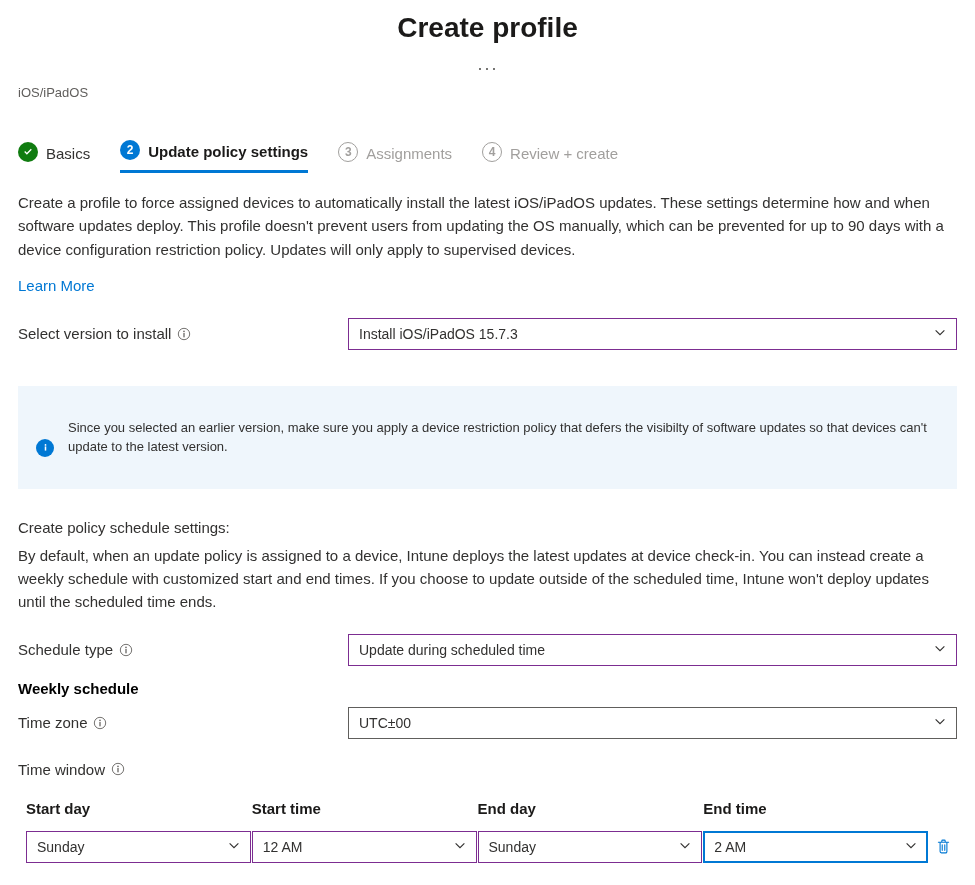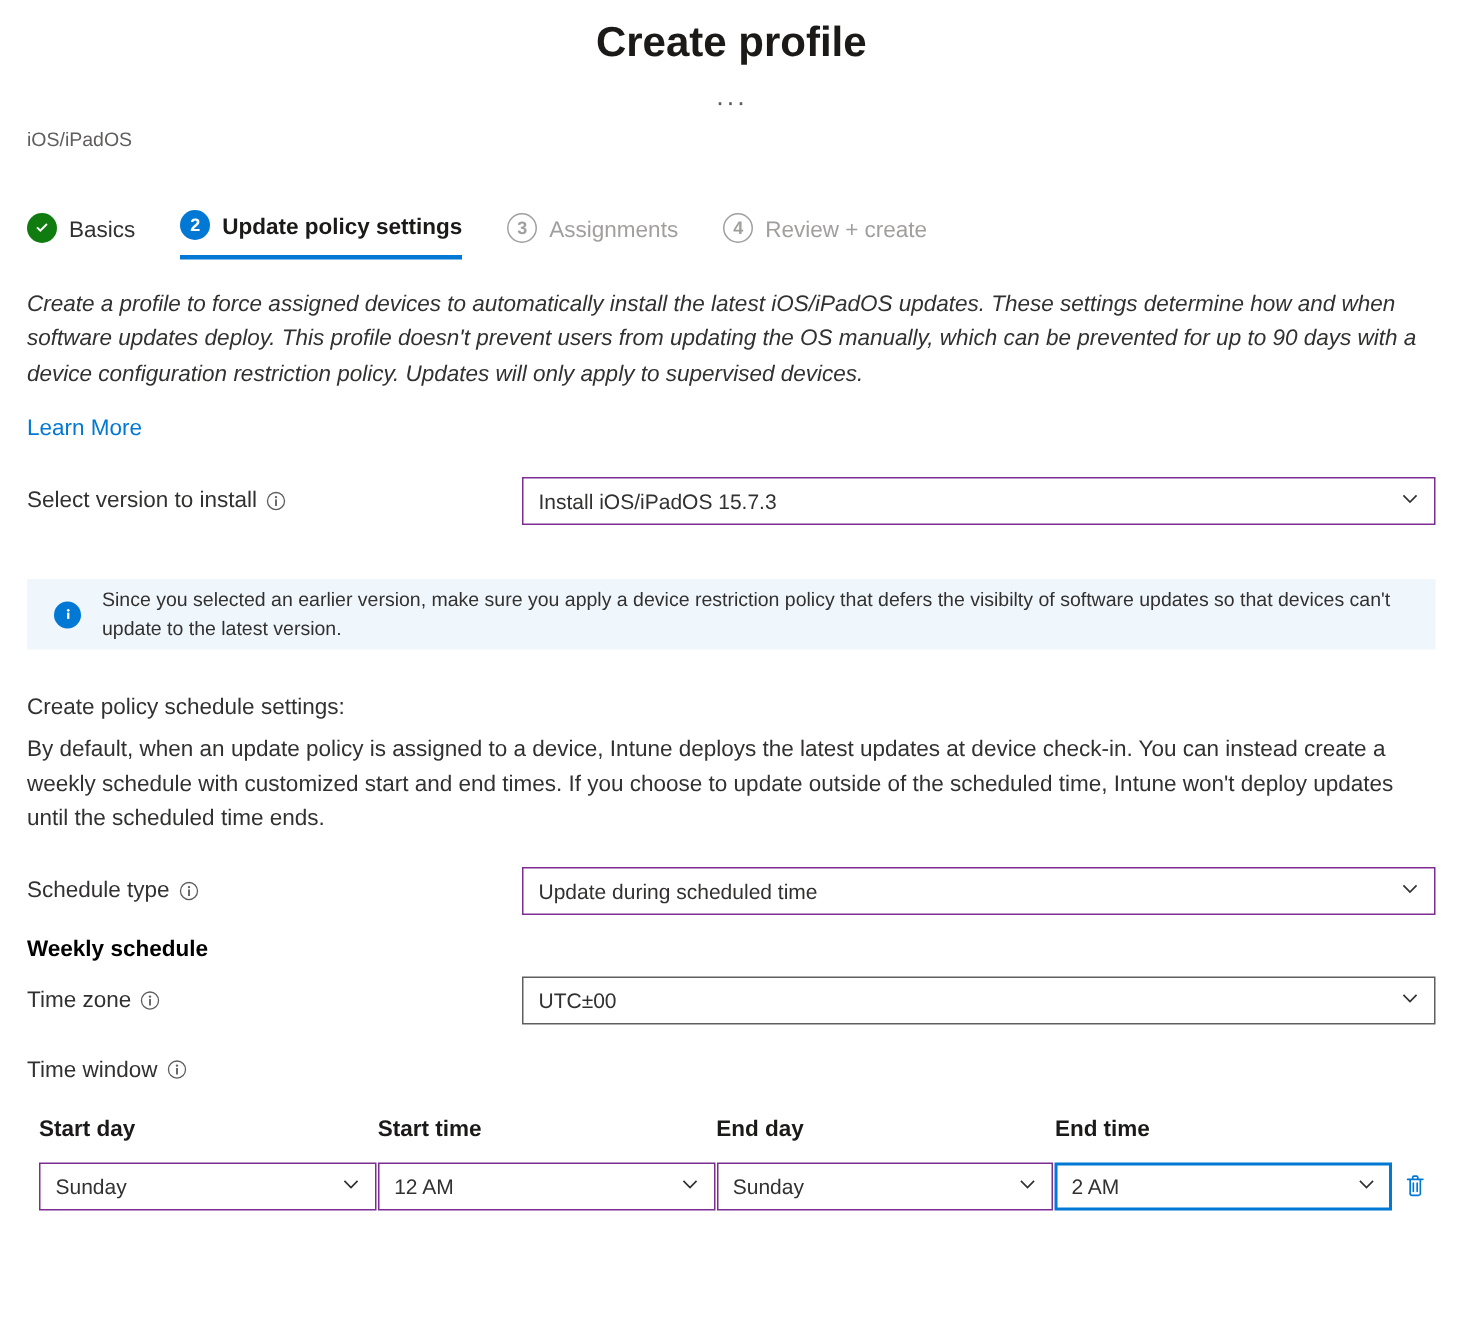--- a/index.html
+++ b/index.html
@@ -26,21 +26,21 @@
     .step.completed .step-circle { background: #107c10; color: #fff; }
     .step.completed .step-circle svg { width: 12px; height: 12px; fill: #fff; }
     .step.active .step-circle { background: #0078d4; color: #fff; }
     .step.active { border-bottom: 3px solid #0078d4; }
     .step.active .step-label { color: #1b1a19; font-weight: 600; }
     .step.pending .step-circle { border: 1px solid #a19f9d; color: #a19f9d; background: #fff; }
     .step.pending .step-label { color: #a19f9d; }
     .step-label { font-size: 15px; }
     .step.completed .step-label { color: #323130; }
 
-    .intro-text { font-size: 15px; line-height: 1.55; color: #323130; margin-bottom: 16px; font-style: italic; }
+    .intro-text { font-size: 15px; line-height: 1.55; color: #323130; margin-bottom: 16px; }
     .learn-link { color: #0078d4; font-size: 15px; text-decoration: none; display: inline-block; margin-bottom: 24px; cursor: pointer; }
 
     .field-row { display: flex; align-items: center; margin-bottom: 12px; }
     .field-label { width: 330px; font-size: 15px; color: #323130; display: flex; align-items: center; gap: 6px; }
     .field-control { flex: 1; }
 
     .info-icon-outline {
       width: 14px; height: 14px; display: inline-flex; align-items: center; justify-content: center;
     }
     .info-icon-outline svg { width: 14px; height: 14px; }
@@ -56,22 +56,22 @@
     }
     .select-input.highlight { border: 1px solid #7c2d91; }
     .select-input.highlight-blue { border: 2px solid #0078d4; padding: 6px 33px 6px 9px; }
     .select-chevron {
       position: absolute; right: 10px; top: 50%; transform: translateY(-50%);
       pointer-events: none;
     }
     .select-chevron svg { width: 14px; height: 14px; }
 
     .info-banner {
-      background: #eff6fc; padding: 4px 18px;
-      display: flex; align-items: center; gap: 14px;
+      background: #eff6fc; padding: 32px 18px;
+      display: flex; align-items: flex-end; gap: 14px;
       margin: 36px 0 30px 0;
     }
     .info-banner-icon {
       width: 18px; height: 18px; border-radius: 50%; background: #0078d4; flex-shrink: 0;
       display: flex; align-items: center; justify-content: center; margin-top: 1px;
     }
     .info-banner-icon svg { width: 11px; height: 11px; fill: #fff; }
     .info-banner-text { font-size: 13px; line-height: 1.5; color: #323130; }
 
     .section-heading { font-size: 15px; margin-bottom: 8px; color: #323130; }

